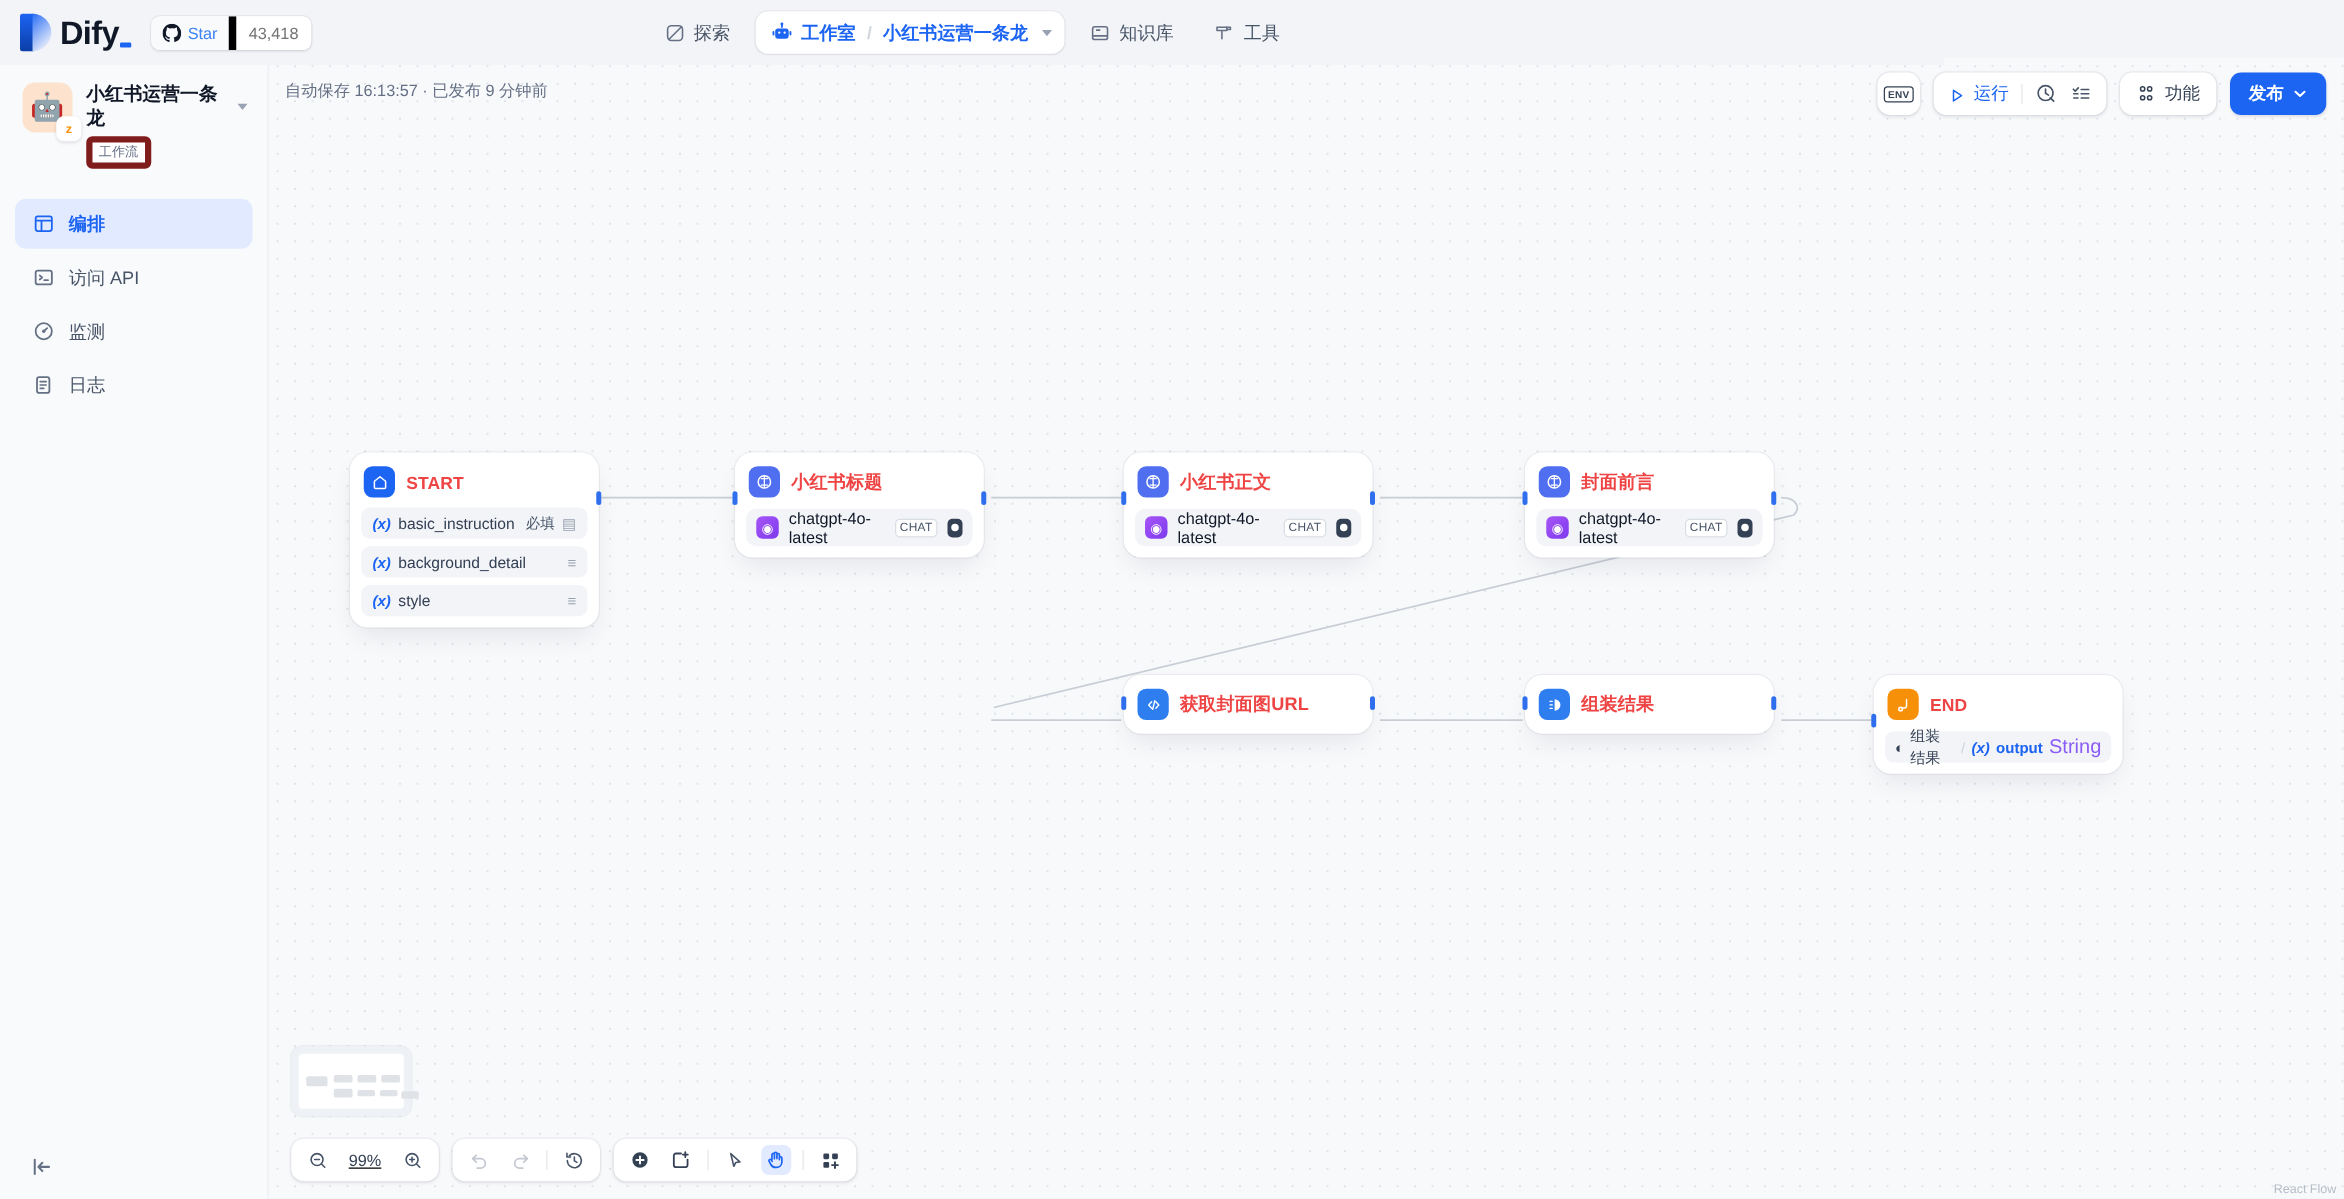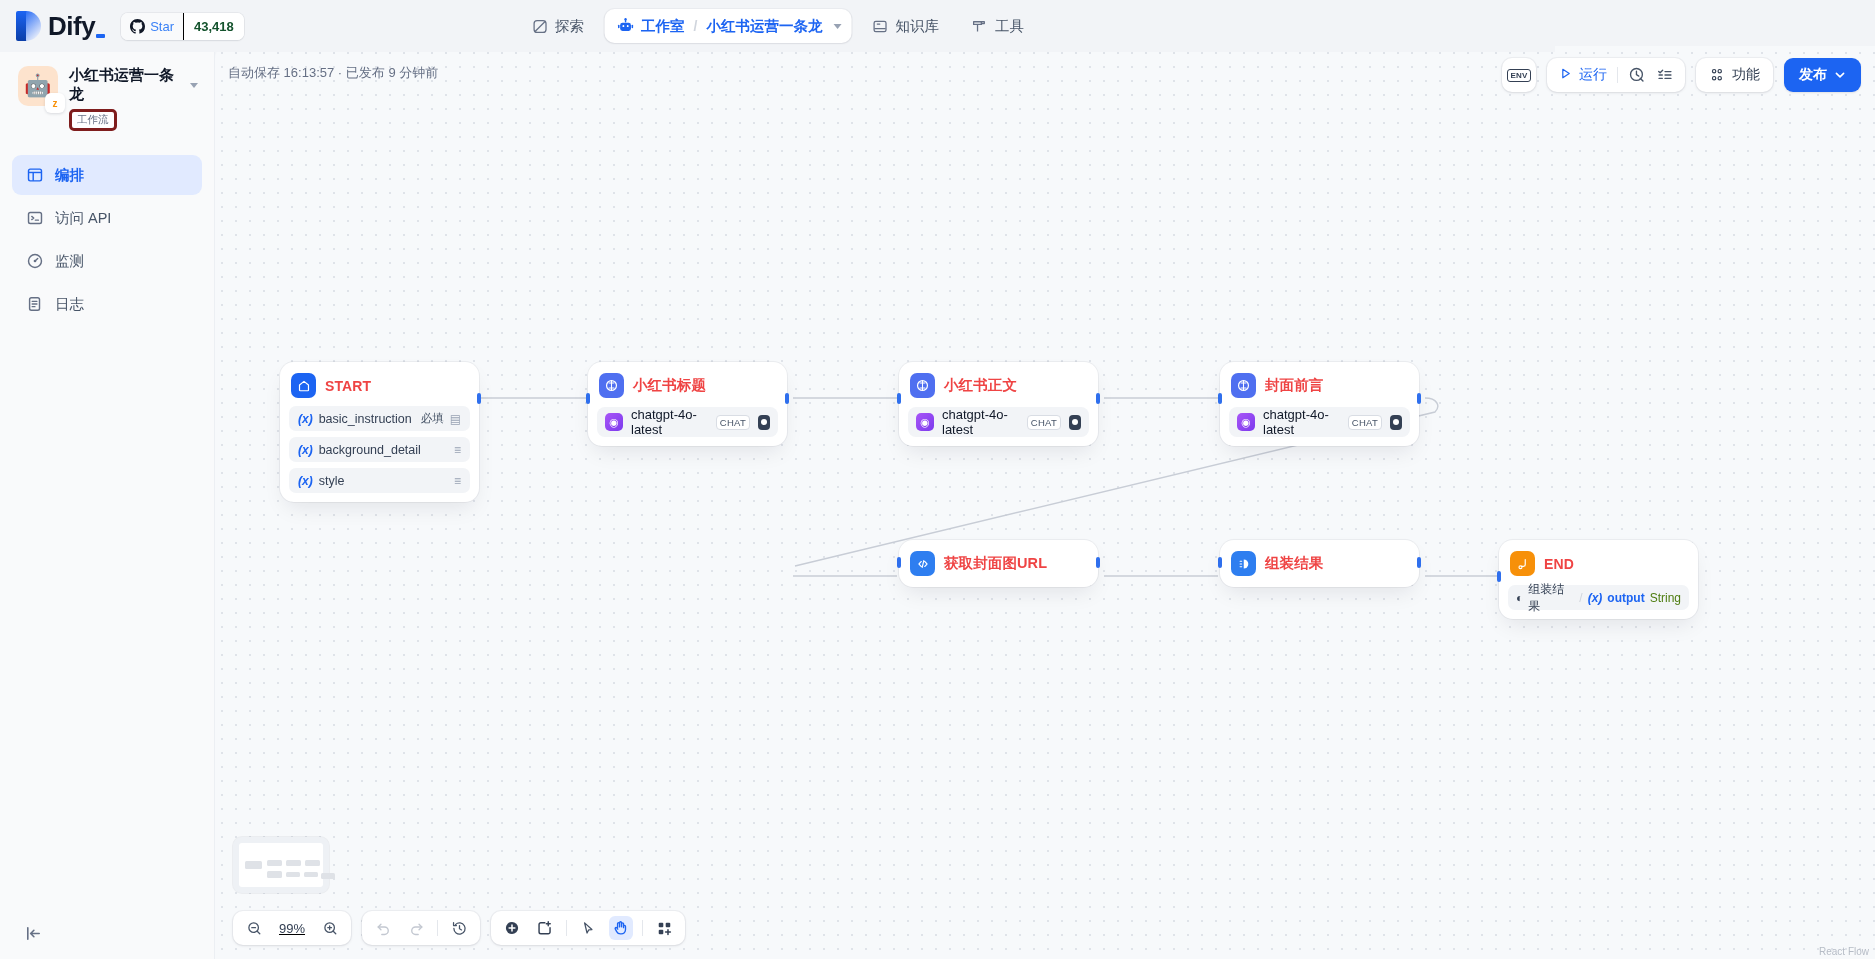--- a/index.html
+++ b/index.html
@@ -46,22 +46,22 @@
     background: #fff; border-radius: 7px; overflow: hidden;
     box-shadow: 0 1px 2px rgba(16,24,40,.07), 0 0 0 1px rgba(16,24,40,.05);
     font-size: 13px;
   }
   .star-pill .sp-l {
     display: flex; align-items: center; gap: 5px; padding: 0 9px;
     color: #3b82f6; font-weight: 500; background: #f9fafb;
   }
   .star-pill .sp-r {
     display: flex; align-items: center; padding: 0 10px;
-    color: #14532d; font-weight: 700; background: #fff;
-    border-left: 1px solid #000000;
+    color: #737373; font-weight: 400; background: #fff;
+    border-left: 6px solid #000000;
   }
 
   .tb-center {
     position: absolute; left: 50%; transform: translateX(-50%);
     display: flex; align-items: center; gap: 8px; height: 52px;
   }
   .nav-item {
     display: flex; align-items: center; gap: 7px;
     height: 34px; padding: 0 12px; border-radius: 10px;
     font-size: 14.5px; color: #475467; cursor: pointer;
@@ -117,21 +117,21 @@
     position: absolute; right: -7px; bottom: -7px;
     width: 20px; height: 20px; border-radius: 6px; background: #fff;
     box-shadow: 0 1px 3px rgba(16,24,40,.14);
     display: flex; align-items: center; justify-content: center;
     font-size: 10px; color: #f79009; font-weight: 700;
   }
   .app-title-row { display: flex; align-items: center; gap: 6px; }
   .app-title { font-size: 15px; font-weight: 600; color: #101828; }
   .app-tag {
     display: inline-block; margin-top: 5px;
-    border: 3px solid #7f1d1d; border-radius: 5px;
+    border: 5px solid #7f1d1d; border-radius: 5px;
     padding: 1px 5px; font-size: 10.5px; color: #667085; background:#fff;
   }
   .menu { padding: 16px 12px 0 12px; display: flex; flex-direction: column; gap: 3px; }
   .menu-item {
     display: flex; align-items: center; gap: 11px;
     height: 40px; padding: 0 14px; border-radius: 9px;
     font-size: 14.5px; color: #475467; cursor: pointer;
   }
   .menu-item.active { background: #e1eaff; color: #1c64f2; font-weight: 600; }
   .collapse-btn {
@@ -162,21 +162,21 @@
     display: flex; align-items: center;
     box-shadow: 0 1px 3px rgba(16,24,40,.1), 0 0 0 1px rgba(16,24,40,.04);
   }
   .env-box { width: 34px; justify-content: center; }
   .env-glyph {
     font-size: 8px; font-weight: 700; color: #344054;
     border: 1.4px solid #344054; border-radius: 3px; padding: 1px 2px; letter-spacing: .2px;
   }
   .run-box { padding: 0 11px; gap: 10px; }
   .run-item {
-    display: flex; align-items: flex-start; gap: 6px;
+    display: flex; align-items: flex-end; gap: 6px;
     font-size: 14px; color: #1c64f2; font-weight: 500; cursor: pointer;
   }
   .vbar { width: 1px; height: 16px; background: #e4e7ec; }
   .icon-btn { color: #475467; display: flex; align-items: center; cursor: pointer; }
   .feat-box { padding: 0 13px; gap: 7px; font-size: 14px; color: #344054; font-weight: 500; cursor: pointer; }
   .publish-btn {
     height: 34px; padding: 0 15px; border-radius: 9px;
     background: #1c64f2; color: #fff; font-size: 14px; font-weight: 600;
     display: flex; align-items: center; gap: 7px; cursor: pointer;
     box-shadow: 0 1px 2px rgba(16,24,40,.1);
@@ -238,21 +238,21 @@
   .method { font-size: 12px; font-weight: 700; color: #344054; flex: none; padding-top: 1px; }
   .url { font-size: 12px; color: #344054; line-height: 15px; word-break: break-all; }
 
   .end-row {
     display: flex; align-items: center; gap: 5px;
     height: 25px; margin-top: 7px; padding: 0 8px;
     background: #f2f4f7; border-radius: 7px; font-size: 12px;
   }
   .end-src { color: #344054; }
   .end-out { color: #1c64f2; font-weight: 600; }
-  .end-type { margin-left: auto; color: #4d7c0f; font-size: 12px; }
+  .end-type { margin-left: auto; color: #8b5cf6; font-size: 16px; }
 
   .handle {
     position: absolute; width: 4px; height: 11px; border-radius: 2px;
     background: #2f6fed; top: 50%; margin-top: -5px;
   }
   .handle.l { left: -2px; }
   .handle.r { right: -2px; }
 
   .edges { position: absolute; left: 0; top: 0; width: 1660px; height: 913px; pointer-events: none; }
 

